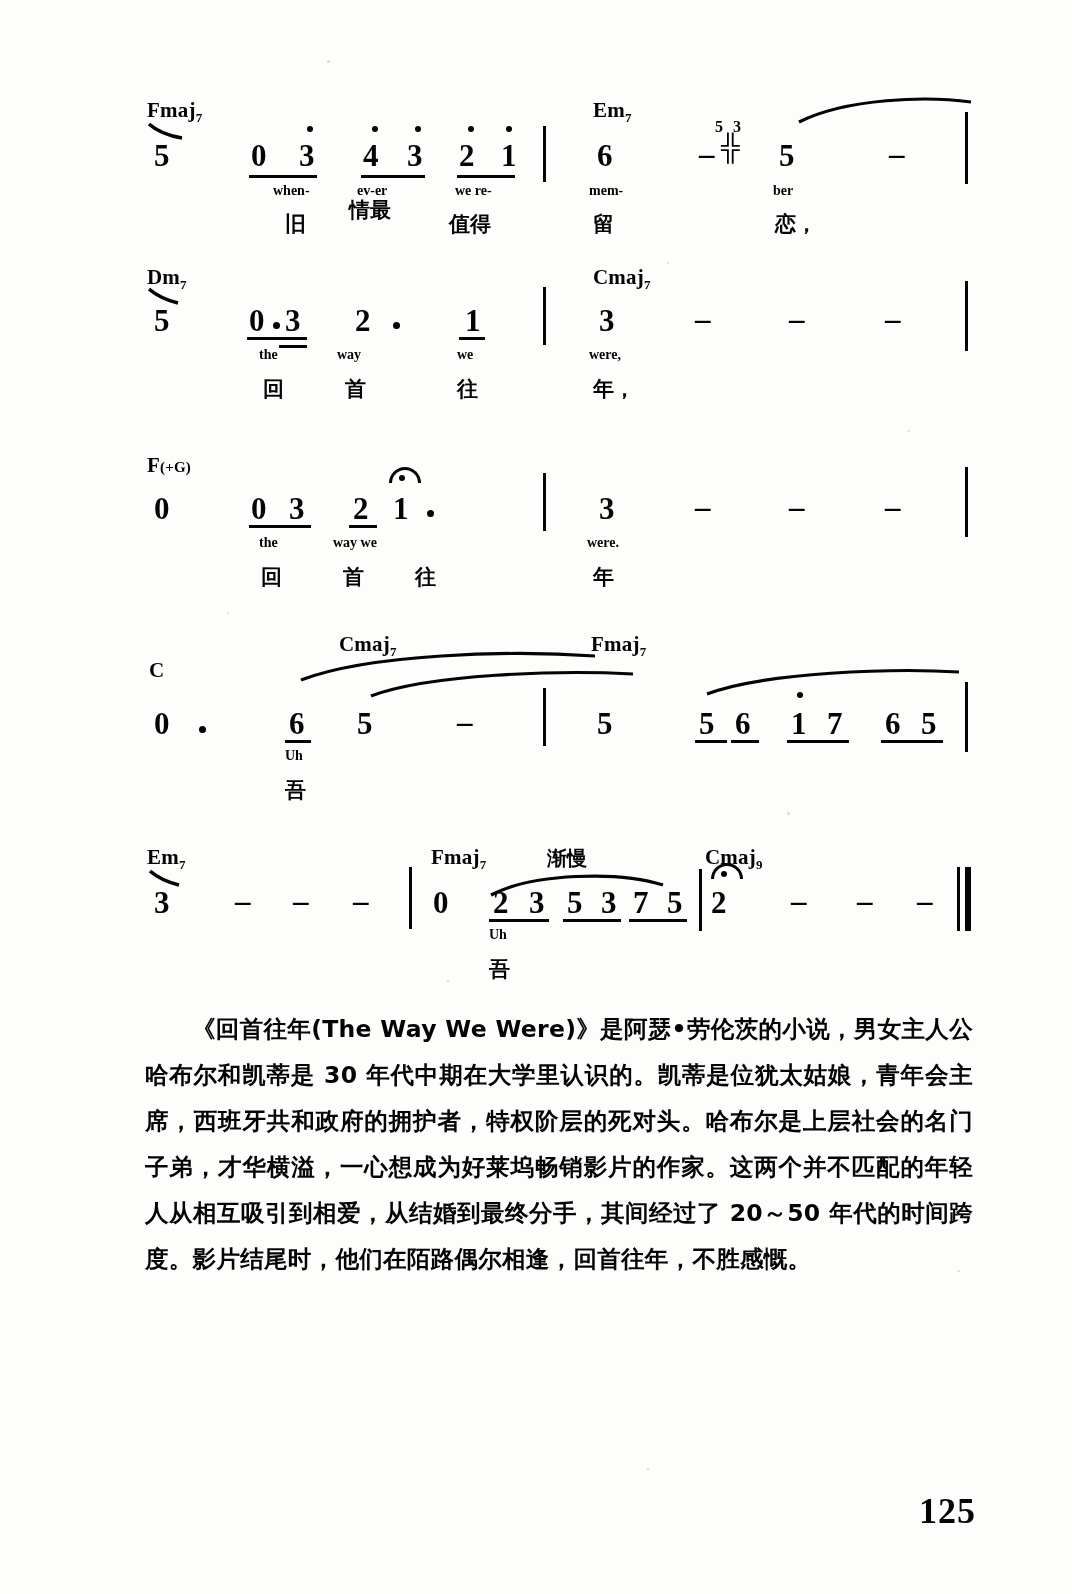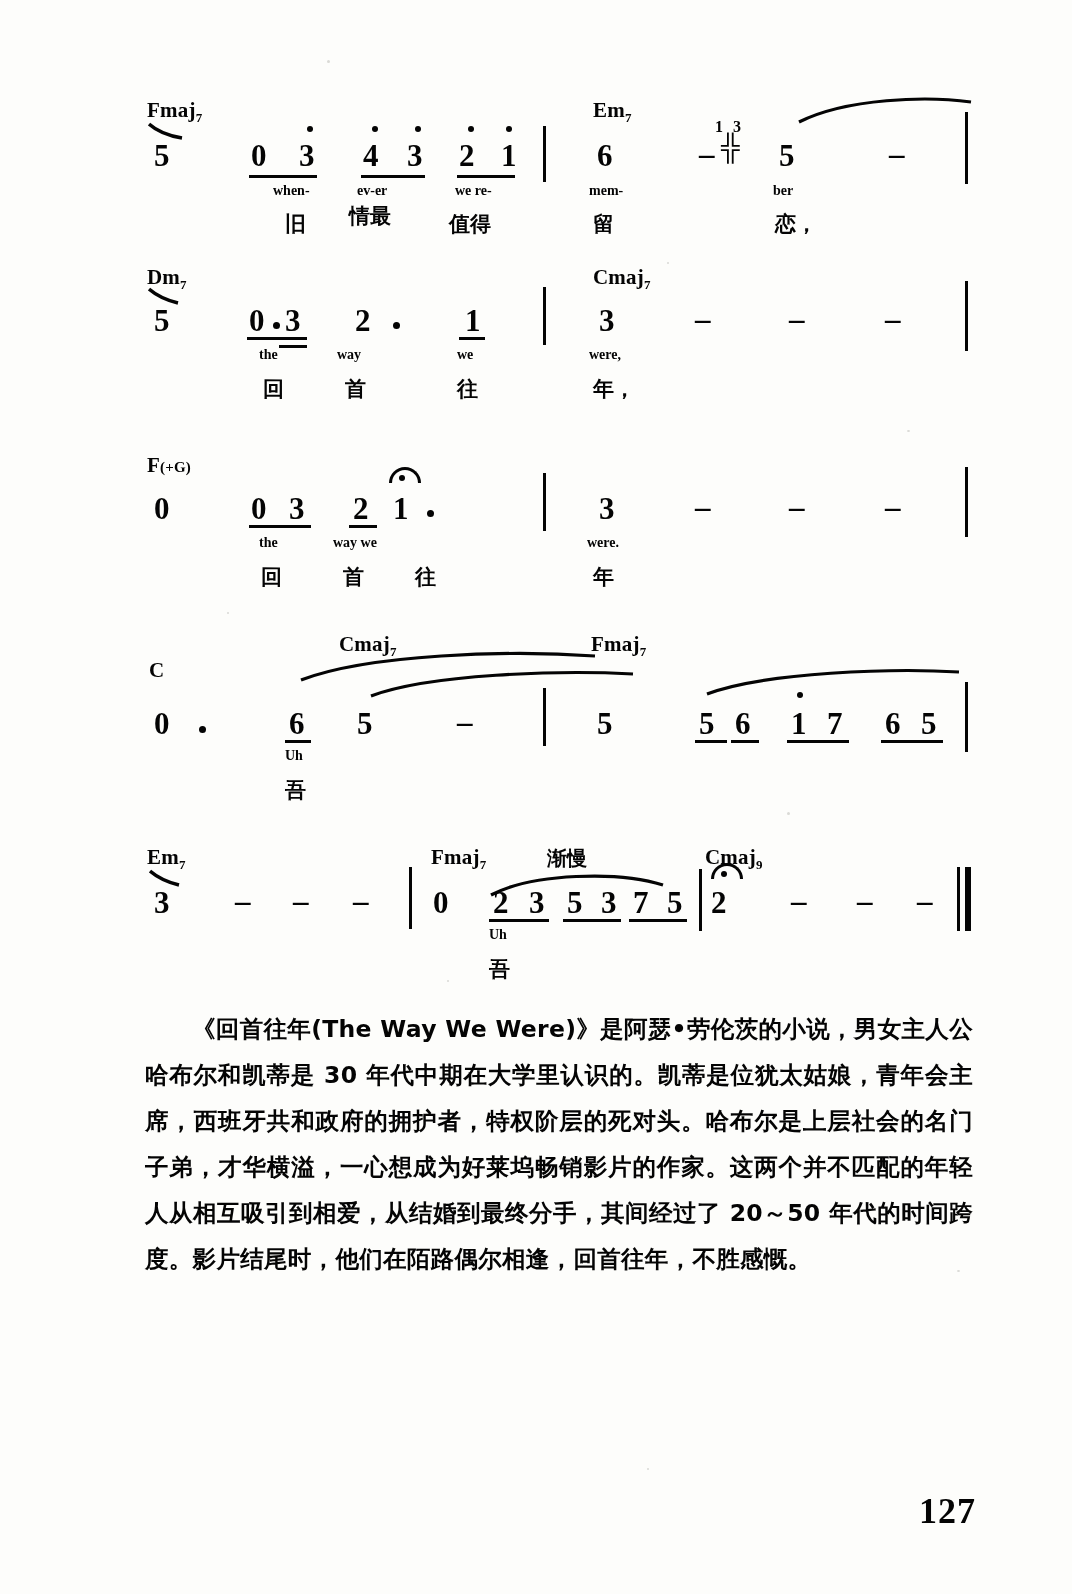--- a/index.html
+++ b/index.html
@@ -149,41 +149,41 @@
       <div class="note" style="left:474px;top:140px;">1</div>
       <div class="octdot" style="left:479px;top:126px;"></div>
       <div class="beam" style="left:430px;top:175px;width:58px;"></div>
 
       <div class="barline" style="left:516px;top:126px;height:56px;"></div>
 
       <div class="chord" style="left:566px;top:98px;">Em<sub>7</sub></div>
       <div class="note" style="left:570px;top:140px;">6</div>
       <div class="dash" style="left:672px;top:138px;">–</div>
 
-      <div class="grace" style="left:688px;top:118px;">1 3</div>
+      <div class="grace" style="left:688px;top:118px;">5 3</div>
       <div class="graceglyph" style="left:694px;top:133px;">╬</div>
 
       <div class="note" style="left:752px;top:140px;">5</div>
       <div class="dash" style="left:862px;top:138px;">–</div>
 
       <div class="slur" style="left:770px;top:96px;">
         <svg width="176" height="30">
             <path d="M2,26 C50,2 130,0 174,6" stroke="#0b0b0b" stroke-width="3.2" fill="none"></path>
           </svg>
       </div>
       <div class="barline" style="left:938px;top:112px;height:72px;"></div>
 
       <div class="lyr-en" style="left:246px;top:183px;">when-</div>
       <div class="lyr-en" style="left:330px;top:183px;">ev-er</div>
       <div class="lyr-en" style="left:428px;top:183px;">we re-</div>
       <div class="lyr-en" style="left:562px;top:183px;">mem-</div>
       <div class="lyr-en" style="left:746px;top:183px;">ber</div>
 
       <div class="lyr-cn" style="left:258px;top:210px;">旧</div>
-      <div class="lyr-cn" style="left:322px;top:202px;">情最</div>
+      <div class="lyr-cn" style="left:322px;top:196px;">情最</div>
       <div class="lyr-cn" style="left:422px;top:210px;">值得</div>
       <div class="lyr-cn" style="left:566px;top:210px;">留</div>
       <div class="lyr-cn" style="left:748px;top:210px;">恋，</div>
     </div>
 
     <div class="system" style="top:167px;height:180px;">
       <div class="chord" style="left:120px;top:98px;">Dm<sub>7</sub></div>
       <div class="tiehook" style="left:121px;top:120px;">
         <svg width="34" height="18">
             <path d="M1,2 C8,8 18,13 30,16" stroke="#0b0b0b" stroke-width="3.5" fill="none"></path>
@@ -366,21 +366,21 @@
       <div class="lyr-en" style="left:462px;top:182px;">Uh</div>
       <div class="lyr-cn" style="left:462px;top:210px;">吾</div>
     </div>
 
   </div>
 
   <div class="prose">
     <p class="para indent">《回首往年(The Way We Were)》是阿瑟•劳伦茨的小说，男女主人公哈布尔和凯蒂是 30 年代中期在大学里认识的。凯蒂是位犹太姑娘，青年会主席，西班牙共和政府的拥护者，特权阶层的死对头。哈布尔是上层社会的名门子弟，才华横溢，一心想成为好莱坞畅销影片的作家。这两个并不匹配的年轻人从相互吸引到相爱，从结婚到最终分手，其间经过了 20～50 年代的时间跨度。影片结尾时，他们在陌路偶尔相逢，回首往年，不胜感慨。</p>
   </div>
 
-  <div class="pagenum">127</div>
+  <div class="pagenum">125</div>
 
   <span class="speck" style="left:300px;top:60px;width:3px;height:3px;"></span>
   <span class="speck" style="left:640px;top:262px;width:2px;height:2px;"></span>
   <span class="speck" style="left:880px;top:430px;width:3px;height:2px;"></span>
   <span class="speck" style="left:200px;top:612px;width:2px;height:2px;"></span>
   <span class="speck" style="left:760px;top:812px;width:3px;height:3px;"></span>
   <span class="speck" style="left:420px;top:980px;width:2px;height:2px;"></span>
   <span class="speck" style="left:930px;top:1270px;width:3px;height:2px;"></span>
   <span class="speck" style="left:620px;top:1468px;width:2px;height:2px;"></span>
 </div>

